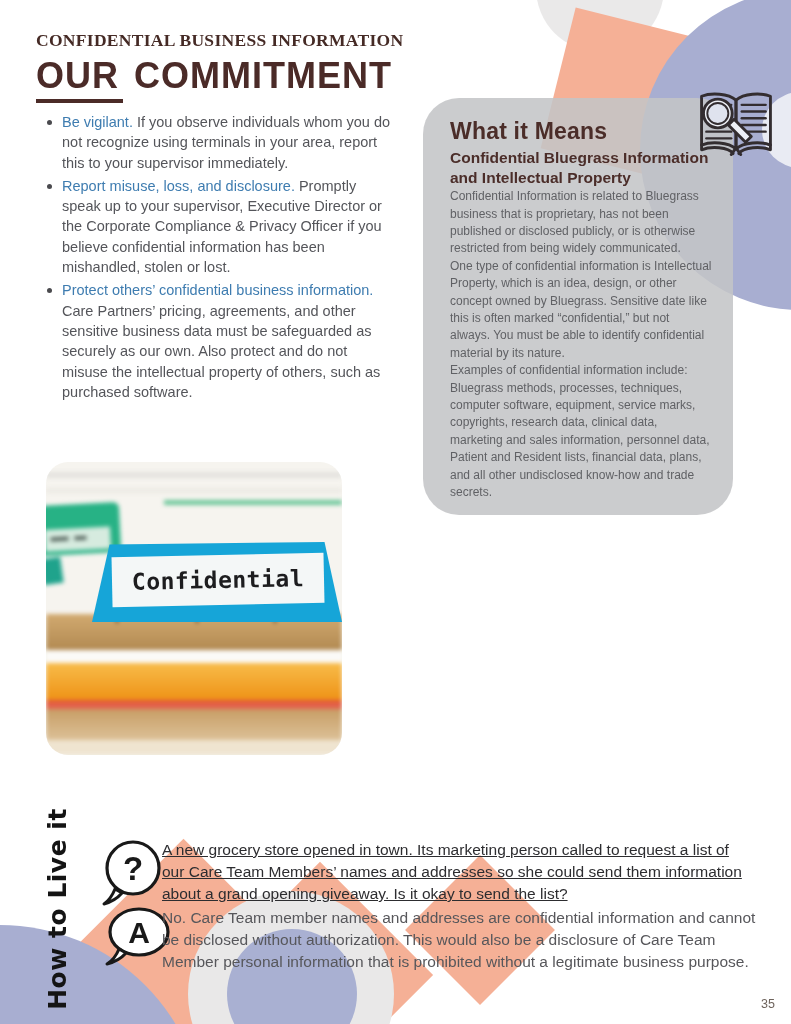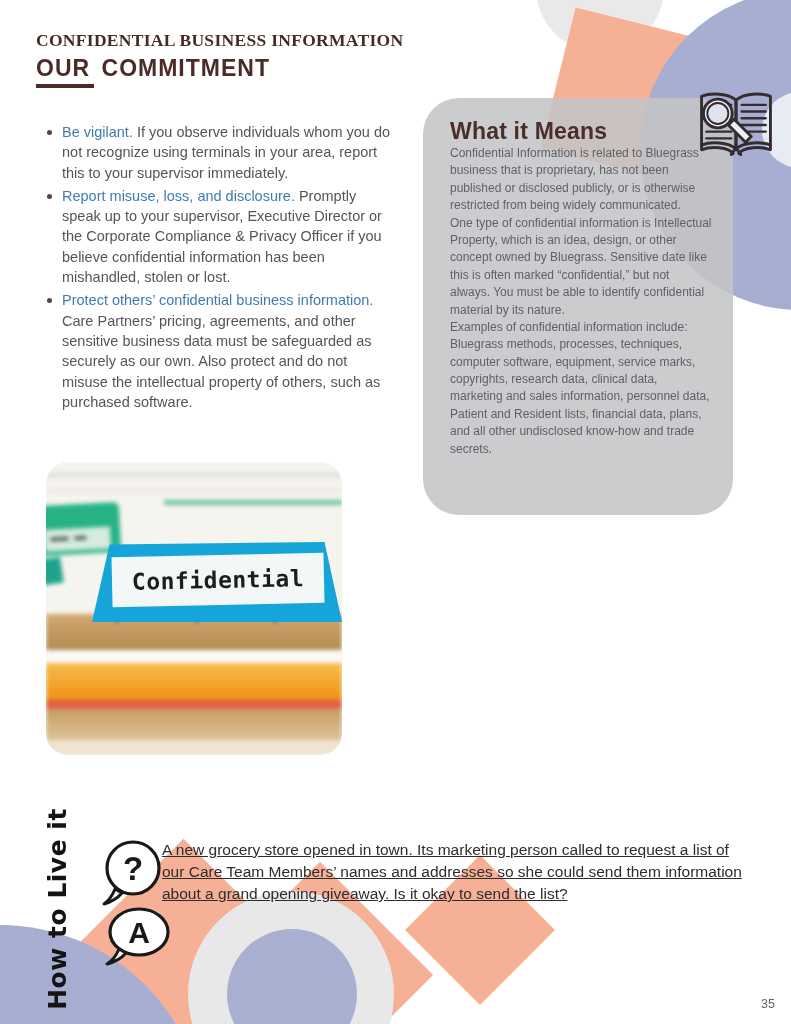--- a/index.html
+++ b/index.html
@@ -24,26 +24,26 @@
   .deco-ring-inner { left:227px; top:929px; width:130px; height:130px; background:#a9b0d2; z-index:3; }
   .deco-blob-periwinkle { left:-205px; top:925px; width:410px; height:410px; background:#a8aed1; z-index:4; }
 
   
   .header { position:absolute; left:36px; top:30px; z-index:6; }
   .eyebrow {
     font-family:"Liberation Serif", serif;
     font-size:17.5px; font-weight:700; letter-spacing:0.3px; color:#452a25;
   }
   .page-title {
-    margin-top:4px; font-size:23px; font-weight:700; letter-spacing:1px; color:#4b2b28;
+    margin-top:4px; font-size:36px; font-weight:700; letter-spacing:1px; color:#4b2b28;
   }
   .page-title .underlined { border-bottom:4px solid #4b2b28; padding-bottom:3px; padding-right:4px; }
 
   
-  .bullets { position:absolute; left:45px; top:122px; width:348px; z-index:6; list-style:none; }
+  .bullets { position:absolute; left:45px; top:112px; width:348px; z-index:6; list-style:none; }
   .bullets li {
     position:relative; padding-left:17px; margin-bottom:3px;
     font-size:14.5px; line-height:1.4; color:#54555a;
   }
   .bullets li::before {
     content:""; position:absolute; left:2px; top:8px; width:5px; height:5px;
     border-radius:50%; background:#4a4a4e;
   }
   .bullet-lead { color:#3e7cb0; }
 
@@ -134,20 +134,21 @@
   </div>
 
   <ul class="bullets">
     <li><span class="bullet-lead">Be vigilant.</span><span> If you observe individuals whom you do not recognize using terminals in your area, report this to your supervisor immediately.</span></li>
     <li><span class="bullet-lead">Report misuse, loss, and disclosure.</span><span> Promptly speak up to your supervisor, Executive Director or the Corporate Compliance &amp; Privacy Officer if you believe confidential information has been mishandled, stolen or lost.</span></li>
     <li><span class="bullet-lead">Protect others’ confidential business information.</span><span> Care Partners’ pricing, agreements, and other sensitive business data must be safeguarded as securely as our own. Also protect and do not misuse the intellectual property of others, such as purchased software.</span></li>
   </ul>
 
   <div class="panel">
     <div class="panel-title">What it Means</div>
+    <div class="panel-subtitle">Confidential Bluegrass Information and Intellectual Property</div>
     <div class="panel-body">
       <p>Confidential Information is related to Bluegrass business that is proprietary, has not been published or disclosed publicly, or is otherwise restricted from being widely communicated.</p>
       <p>One type of confidential information is Intellectual Property, which is an idea, design, or other concept owned by Bluegrass. Sensitive date like this is often marked “confidential,” but not always. You must be able to identify confidential material by its nature.</p>
       <p>Examples of confidential information include: Bluegrass methods, processes, techniques, computer software, equipment, service marks, copyrights, research data, clinical data, marketing and sales information, personnel data, Patient and Resident lists, financial data, plans, and all other undisclosed know-how and trade secrets.</p>
     </div>
   </div>
 
   <div class="book-icon">
     <svg width="88" height="78" viewBox="0 0 92 80" fill="none" stroke="#332d30" stroke-width="3" stroke-linejoin="round" stroke-linecap="round">
       <path d="M46 15 C38 8 20 7 10 11 L10 62 C20 58 38 59 46 66 Z"></path>
@@ -206,15 +207,16 @@
   </div>
   <div class="qa-text q-text">A new grocery store opened in town. Its marketing person called to request a list of our Care Team Members’ names and addresses so she could send them information about a grand opening giveaway. Is it okay to send the list?</div>
 
   <div class="bubble a-bubble">
     <svg width="70" height="62" viewBox="0 0 70 62">
       <ellipse cx="36" cy="26" rx="29" ry="23" fill="#ffffff" stroke="#191919" stroke-width="3.2"></ellipse>
       <path d="M16 43 Q12 53 4 58 Q16 55 23 47 Z" fill="#ffffff" stroke="#191919" stroke-width="3" stroke-linejoin="round"></path>
       <text x="36" y="37" text-anchor="middle" font-family="Liberation Sans, sans-serif" font-size="30" font-weight="bold" fill="#191919">A</text>
     </svg>
   </div>
+  <div class="qa-text a-text">No. Care Team member names and addresses are confidential information and cannot be disclosed without authorization. This would also be a disclosure of Care Team Member personal information that is prohibited without a legitimate business purpose.</div>
 
   <div class="page-number">35</div>
 </div>
 
 </body></html>

